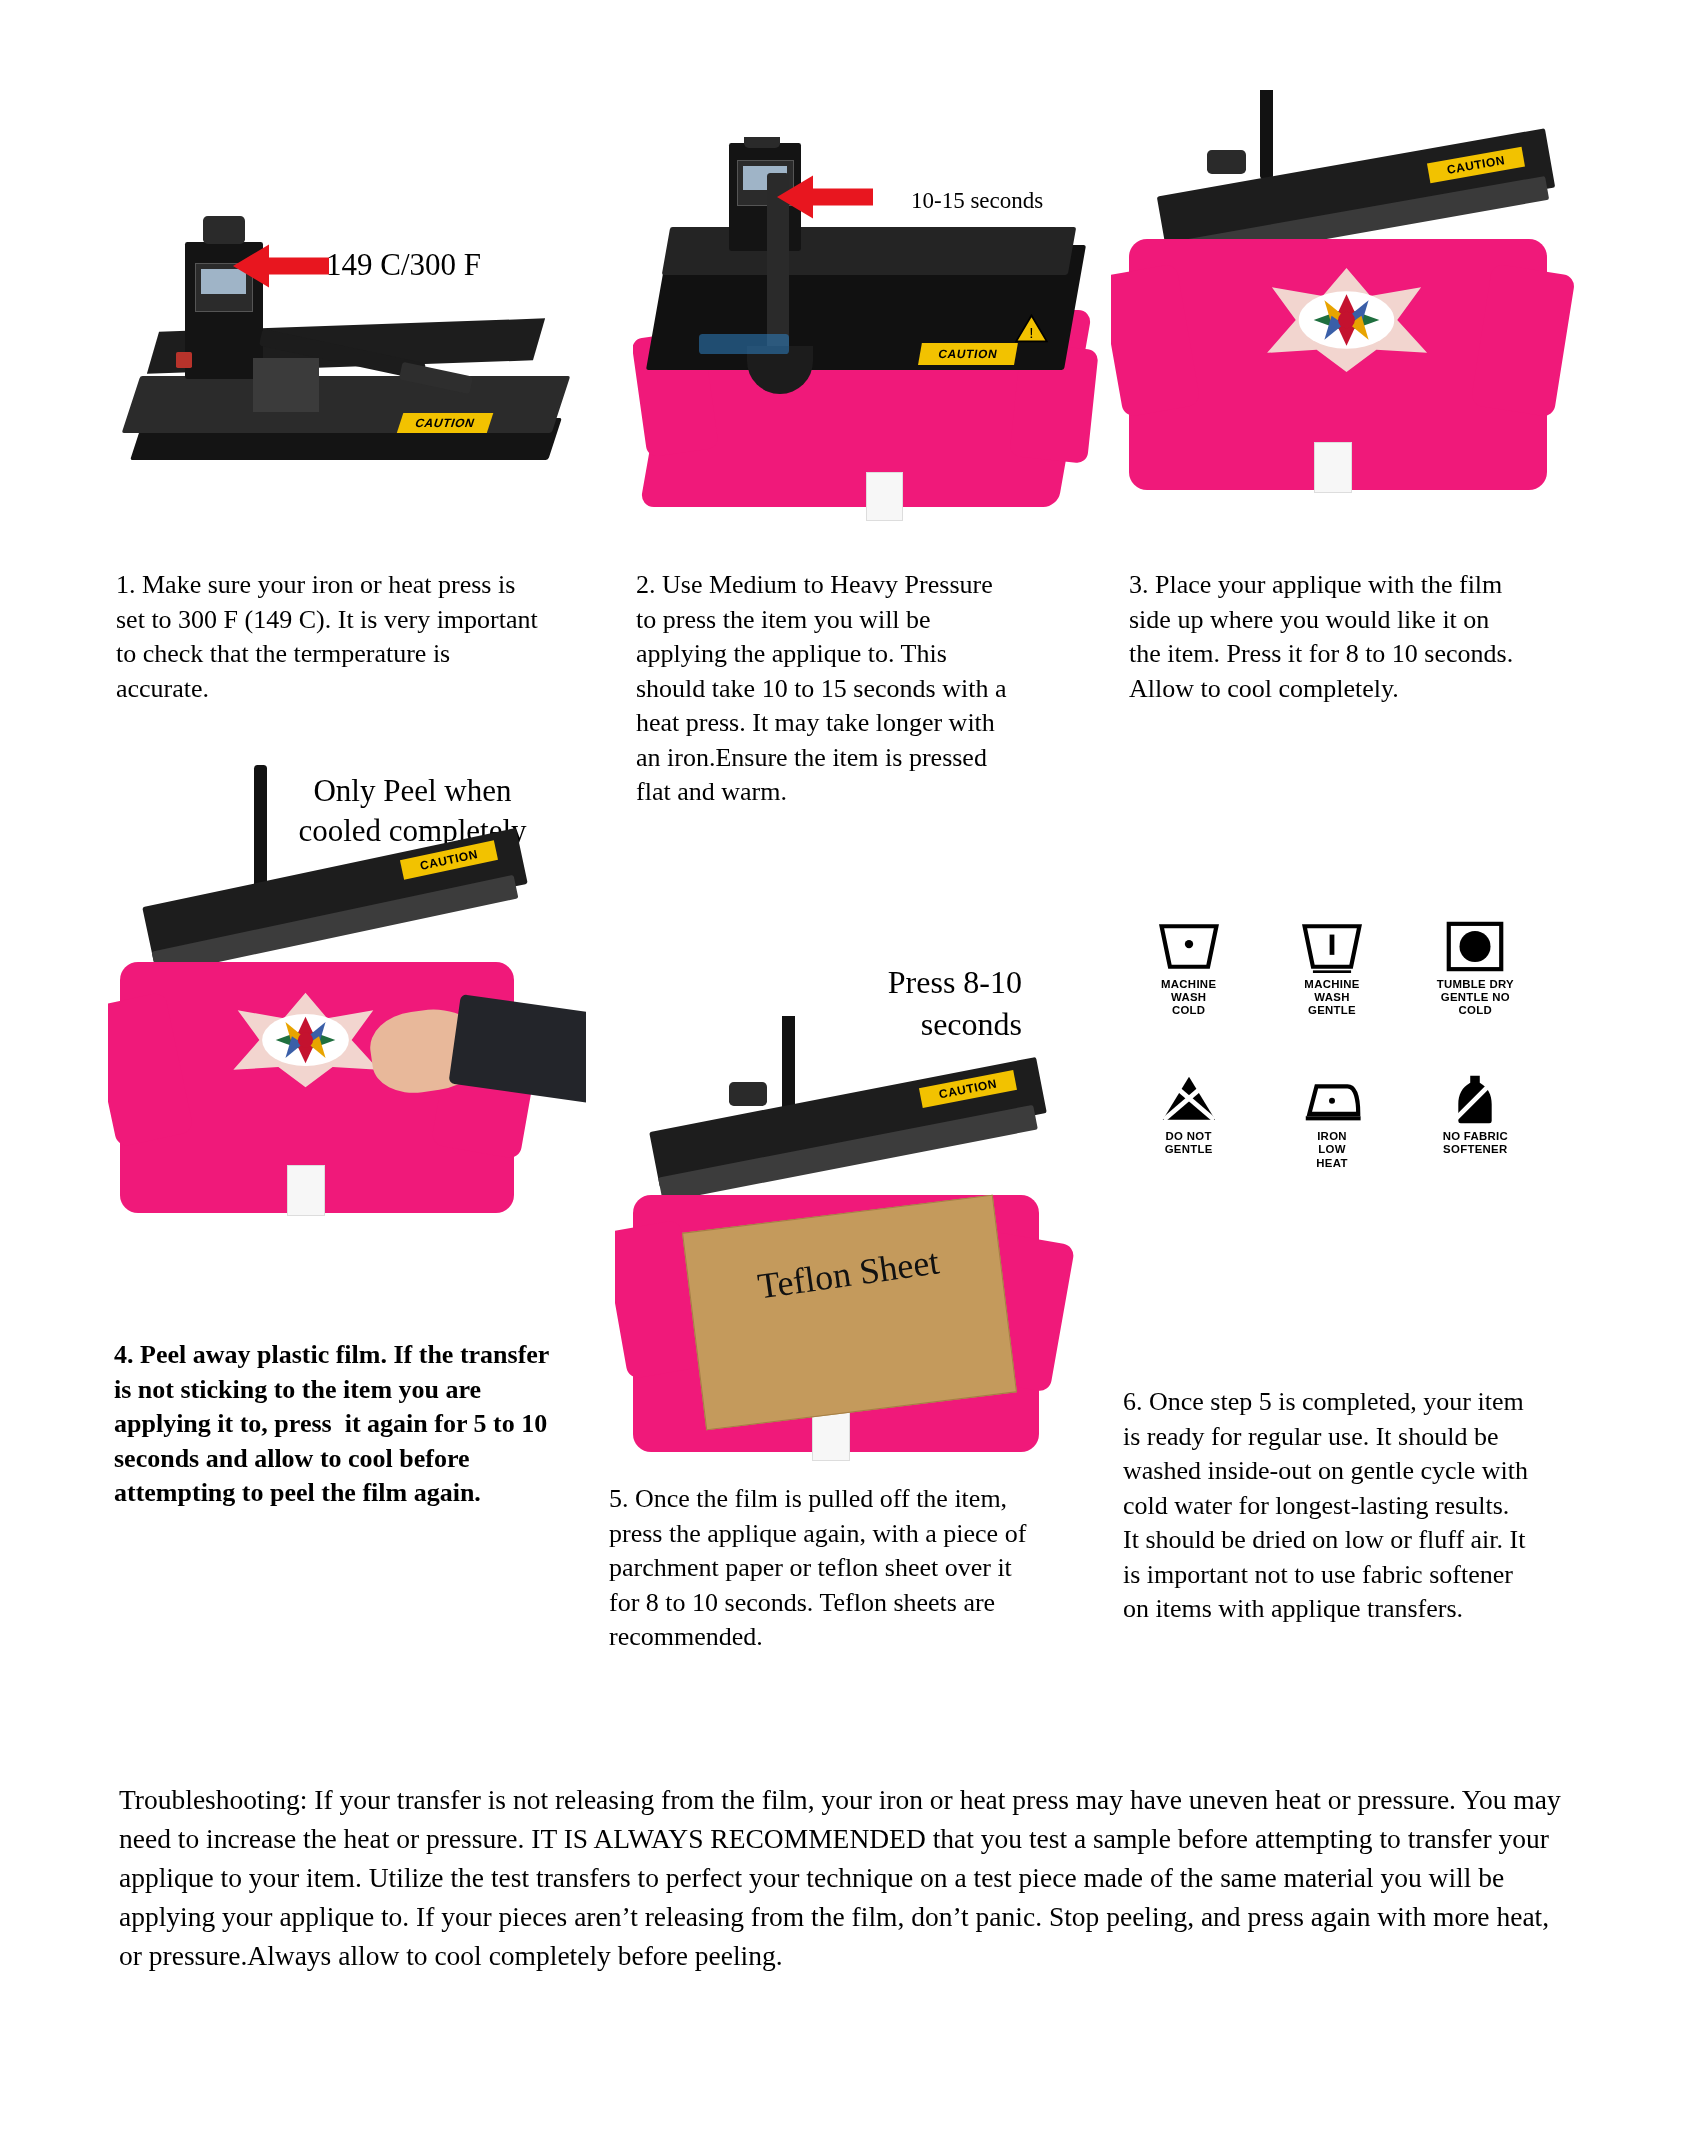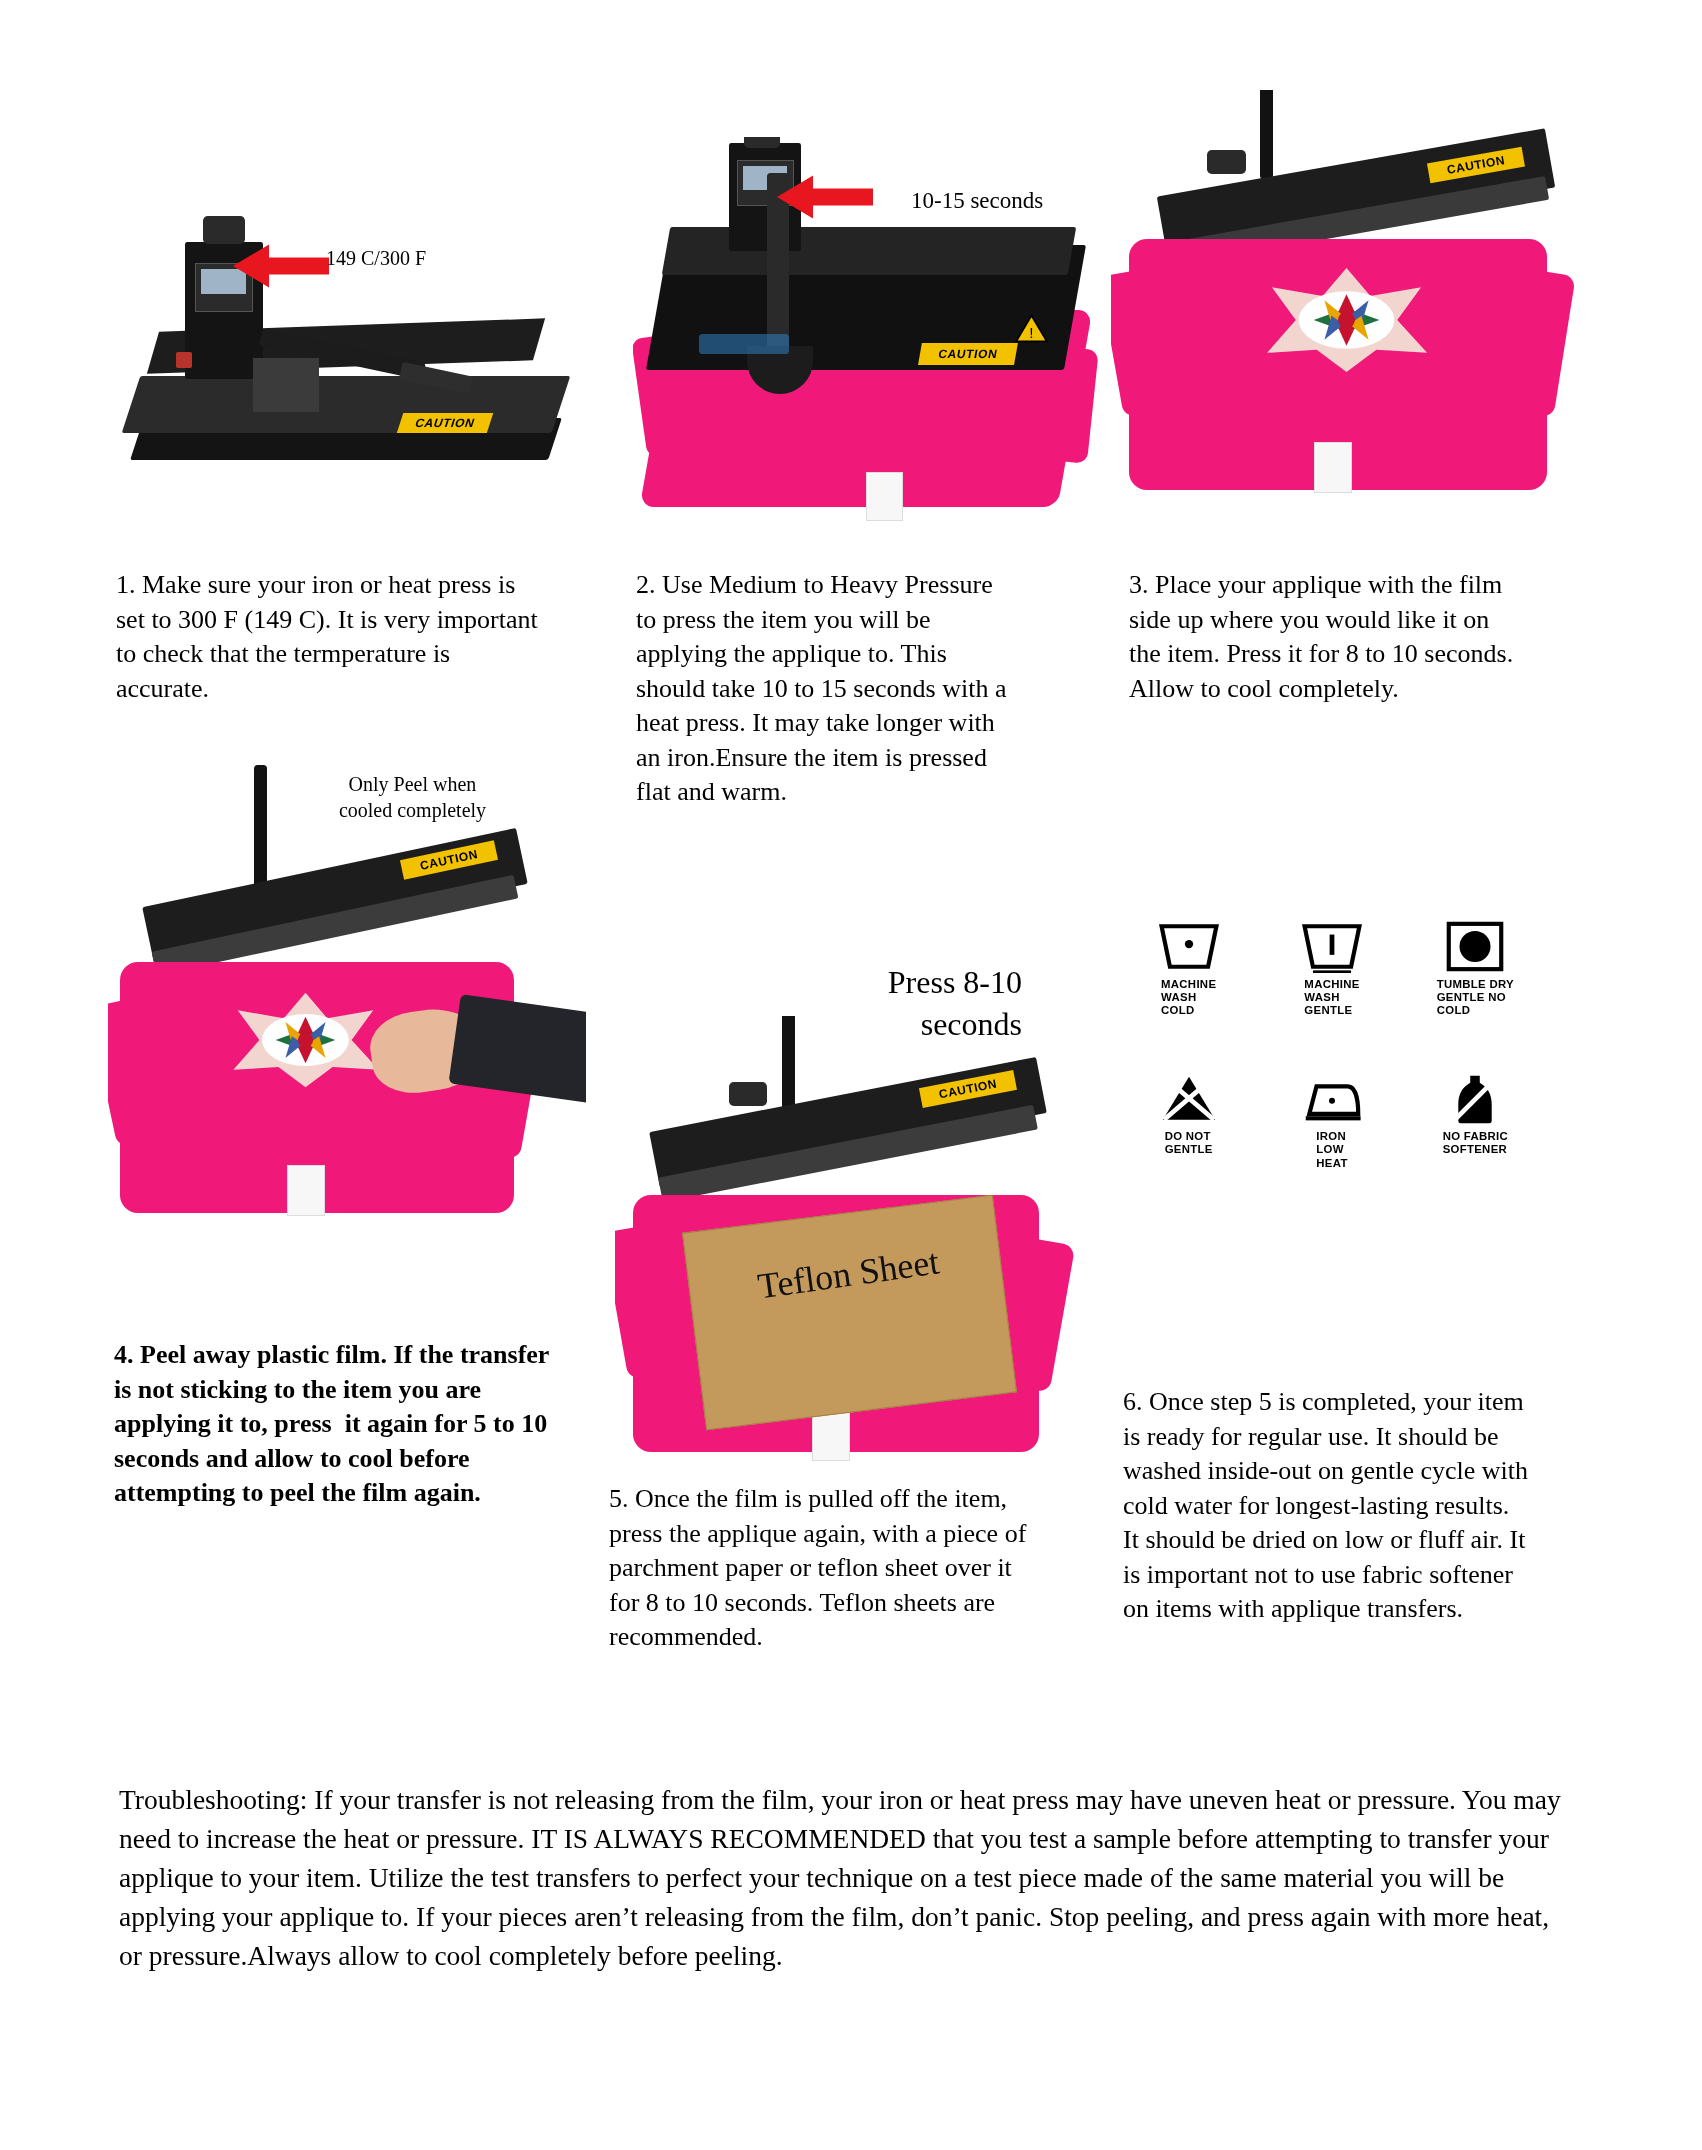--- a/index.html
+++ b/index.html
@@ -28,21 +28,21 @@
     position: absolute;
     font-family: "Liberation Serif", serif;
     font-size: 26px;
     line-height: 1.33;
     color: #000;
     white-space: pre-wrap;
   }
   .callout {
     position: absolute;
     font-family: "Liberation Serif", serif;
-    font-size: 20px;
+    font-size: 31px;
     line-height: 1.3;
     color: #000;
     white-space: pre-wrap;
   }
   .callout.big {
     font-size: 32px;
     text-align: right;
   }
 
   
@@ -142,21 +142,21 @@
     flex-direction: column;
     align-items: center;
     justify-content: flex-start;
   }
   .care-caption {
     margin-top: 4.8px;
     font-family: "Liberation Sans", sans-serif;
     font-size: 11.4px;
     font-weight: bold;
     line-height: 1.15;
-    text-align: left;
+    text-align: center;
     letter-spacing: 0.3px;
     white-space: pre-line;
   }
 
   
   .troubleshooting {
     position: absolute;
     font-family: "Liberation Serif", serif;
     font-size: 27.5px;
     line-height: 1.42;

